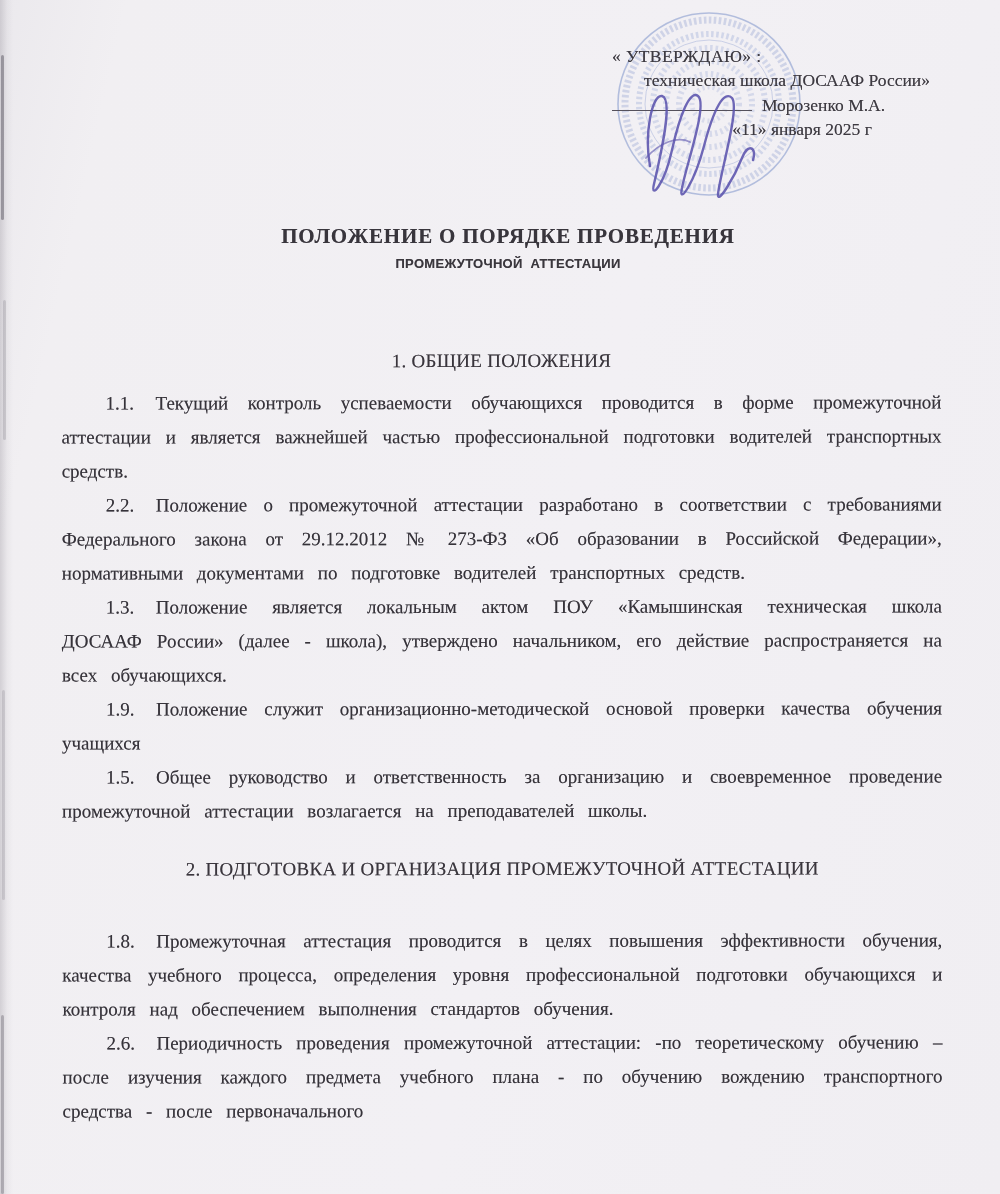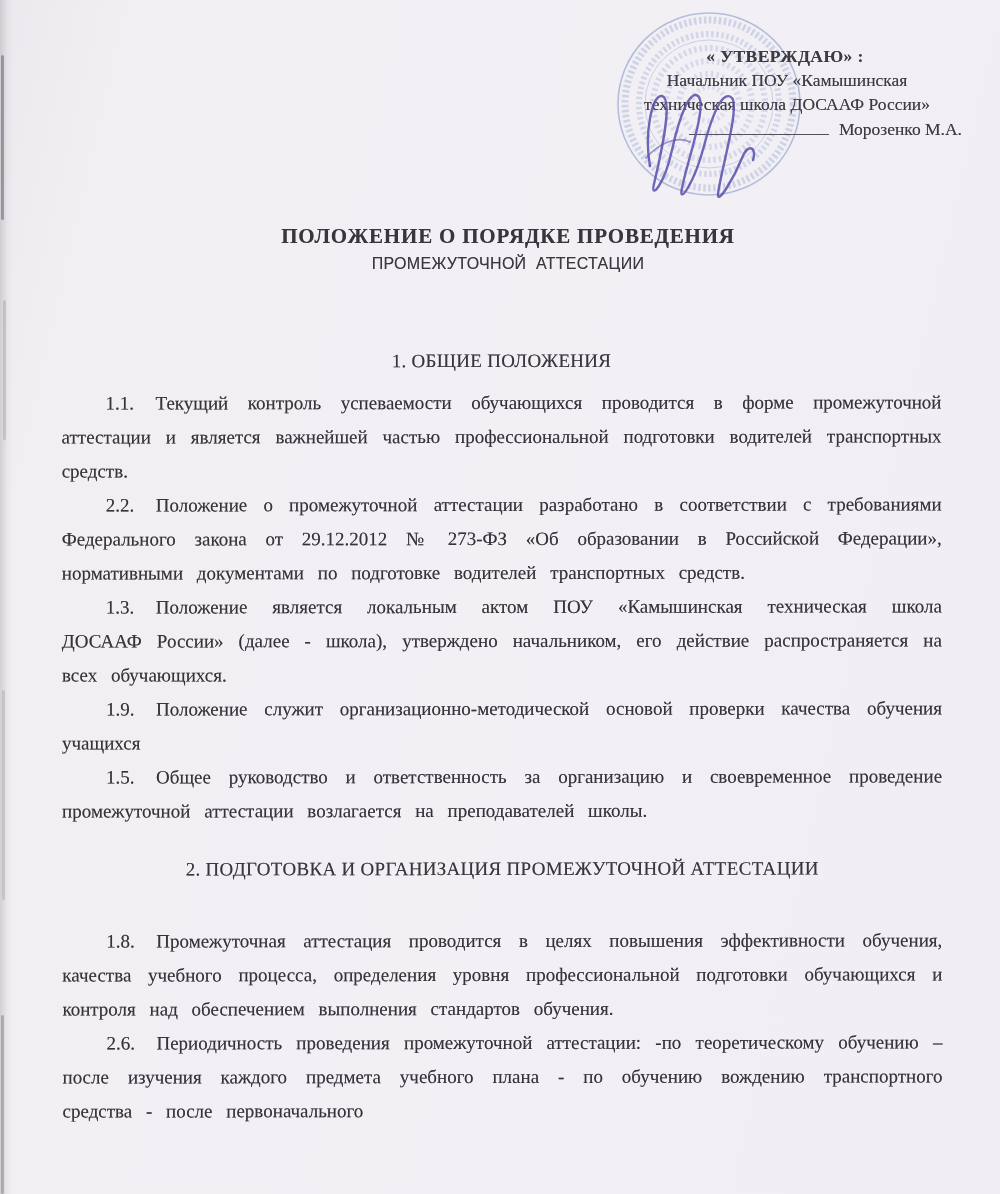--- a/index.html
+++ b/index.html
@@ -20,34 +20,34 @@
   .s2{left:3px;top:300px;height:140px;opacity:.18;}
   .s3{left:2px;top:690px;height:210px;opacity:.16;}
   .s4{left:1px;top:1015px;height:179px;opacity:.32;}
 
   
   .approval{
     position:absolute;top:44px;right:38px;width:350px;z-index:3;
     font-size:17.5px;line-height:24px;text-align:center;color:#3d3a41;
     text-shadow:0 0 .6px rgba(60,54,64,.55);
   }
-  .appr-label{font-weight:bold;text-align:center;padding-right:4px;white-space:pre-wrap;letter-spacing:.4px;}
-  .appr-sign-row{text-align:right;white-space:nowrap;}
+  .appr-label{font-weight:normal;text-align:left;padding-right:4px;white-space:pre-wrap;letter-spacing:.4px;}
+  .appr-sign-row{text-align:left;white-space:nowrap;}
   .sig-underline{display:inline-block;width:140px;border-bottom:1.4px solid #55515c;height:1.05em;margin-right:10px;}
   .appr-date{padding-left:30px;}
 
   
   .stamp{position:absolute;left:610px;top:6px;width:198px;height:196px;z-index:1;pointer-events:none;}
   .signature{position:absolute;left:620px;top:46px;width:162px;height:152px;z-index:4;pointer-events:none;}
 
   
   .doc-title{position:absolute;left:16px;right:0;top:223px;text-align:center;z-index:2;
     text-shadow:0 0 .6px rgba(55,50,60,.5);}
   .title-1{font-family:"Liberation Serif","DejaVu Serif",serif;font-weight:bold;font-size:21px;line-height:27px;letter-spacing:.8px;color:#38353c;}
-  .title-2,.title-3{font-family:"Liberation Sans","DejaVu Sans",sans-serif;font-weight:normal;font-size:16px;line-height:27px;letter-spacing:.3px;color:#3a373d;white-space:pre-wrap;}
+  .title-2,.title-3{font-family:"Liberation Sans","DejaVu Sans",sans-serif;font-weight:bold;font-size:13px;line-height:27px;letter-spacing:.3px;color:#3a373d;white-space:pre-wrap;}
 
   
   .content{position:absolute;left:62px;top:346px;width:880px;transform:rotate(-0.08deg);z-index:2;}
   .sec-heading{font-size:19px;line-height:30px;text-align:center;letter-spacing:.3px;color:#3a363d;
     text-shadow:0 0 .6px rgba(55,50,60,.5);}
   .sec-heading-1{margin:0 0 10px 0;}
   .sec-heading-2{margin:26px 0 40px 0;}
   .para{margin:0;font-size:19px;line-height:34px;text-align:justify;word-spacing:9px;
     color:#36333a;text-shadow:0 0 .6px rgba(54,49,58,.5);}
   .pnum{display:inline-block;min-width:50px;word-spacing:normal;margin-left:44px;}
@@ -73,23 +73,23 @@
         <circle cx="99" cy="98" r="56" stroke-width="6" opacity="0.26" stroke-dasharray="2.5 2.9"></circle>
         <circle cx="99" cy="98" r="43" stroke-width="6" opacity="0.25" stroke-dasharray="2.4 3"></circle>
         <circle cx="99" cy="98" r="30" stroke-width="6" opacity="0.24" stroke-dasharray="2.4 3.1"></circle>
         <circle cx="99" cy="98" r="17" stroke-width="5" opacity="0.22" stroke-dasharray="2.2 3"></circle>
       </g>
     </svg>
   </div>
 
   <div class="approval">
     <div class="appr-label">« УТВЕРЖДАЮ» :</div>
-    <div class="appr-line">Начальник ПОУ «Камышинская</div>
     <div class="appr-line">техническая школа ДОСААФ России»</div>
     <div class="appr-sign-row"><span class="sig-underline"></span><span>Морозенко М.А.</span></div>
+    <div class="appr-date">«11» января 2025 г</div>
   </div>
 
   <div class="signature">
     <svg width="162" height="152" viewBox="0 0 162 152">
       <path d="M30,120 C24,88 32,48 42,50 C54,53 40,112 34,138 C30,154 44,140 52,104
                C60,68 70,44 78,50 C88,58 66,120 62,142 C58,160 74,138 84,100
                C94,62 104,44 112,52 C120,62 100,128 98,148 C97,160 114,132 122,112
                C128,97 137,101 133,114" fill="none" stroke="#5b53ad" stroke-width="2.4" stroke-linecap="round" opacity="0.88"></path>
       <path d="M26,112 C40,96 58,90 70,96" fill="none" stroke="#5b53ad" stroke-width="1.8" stroke-linecap="round" opacity="0.6"></path>
     </svg>

